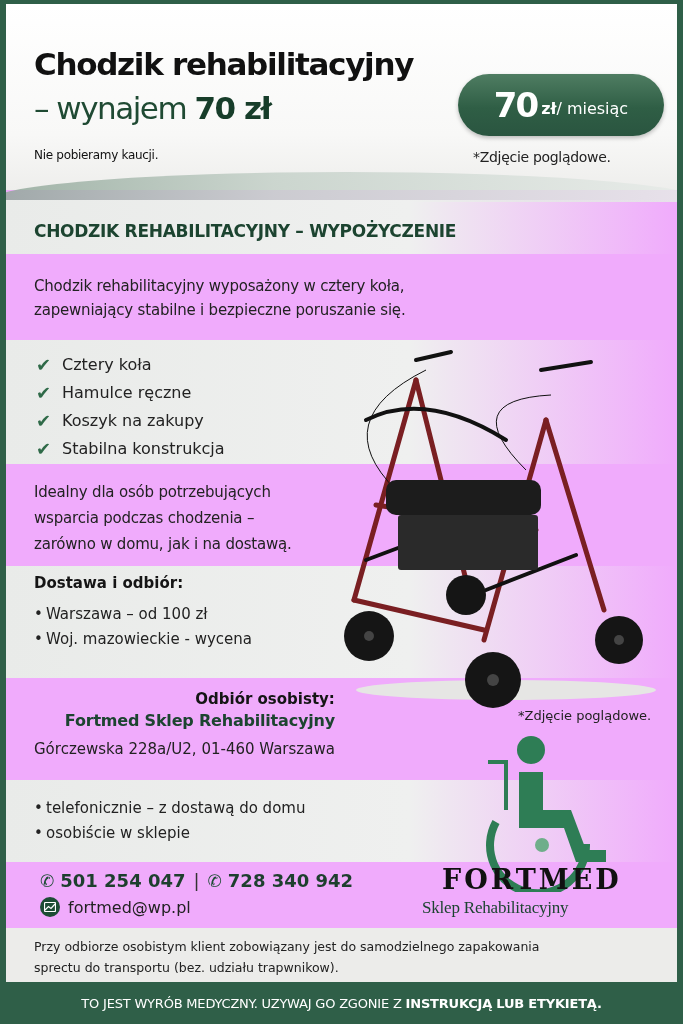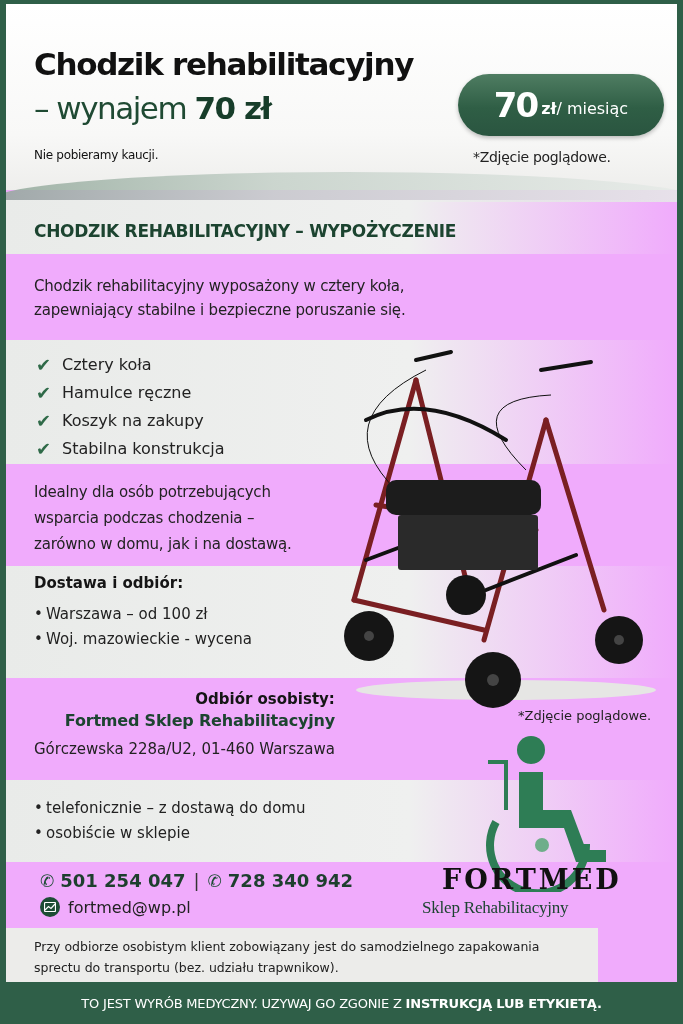--- a/index.html
+++ b/index.html
@@ -88,21 +88,21 @@
   }
   .walker { position: absolute; left: 330px; top: 336px; width: 330px; height: 374px; }
   .note-photo { position: absolute; left: 512px; top: 704px; font-size: 13px; color: #222; }
   .logo { position: absolute; left: 460px; top: 728px; width: 200px; height: 160px; }
   .brand {
     position: absolute; left: 436px; top: 860px; font-family: "DejaVu Serif", serif;
     font-weight: bold; font-size: 27px; letter-spacing: 3px; color: #111;
   }
   .brand-sub { position: absolute; left: 416px; top: 894px; font-size: 17px; color: #1c4430; letter-spacing: -0.2px; font-family: Liberation Serif, serif; }
   .disclaimer {
-    position: absolute; left: 0; top: 924px; width: 592px; height: 54px;
+    position: absolute; left: 0; top: 924px; width: 671px; height: 54px;
     background: #ececea; padding: 8px 0 0 28px; font-size: 12.5px; line-height: 21px; color: #222;
   }
   .footer {
     position: absolute; left: 0; top: 982px; width: 683px; height: 42px;
     display: flex; align-items: center; justify-content: center;
     font-size: 13px; color: #fff; letter-spacing: -0.2px;
   }
   .footer b { font-weight: bold; margin-left: 4px; }
 </style>
 </head>

